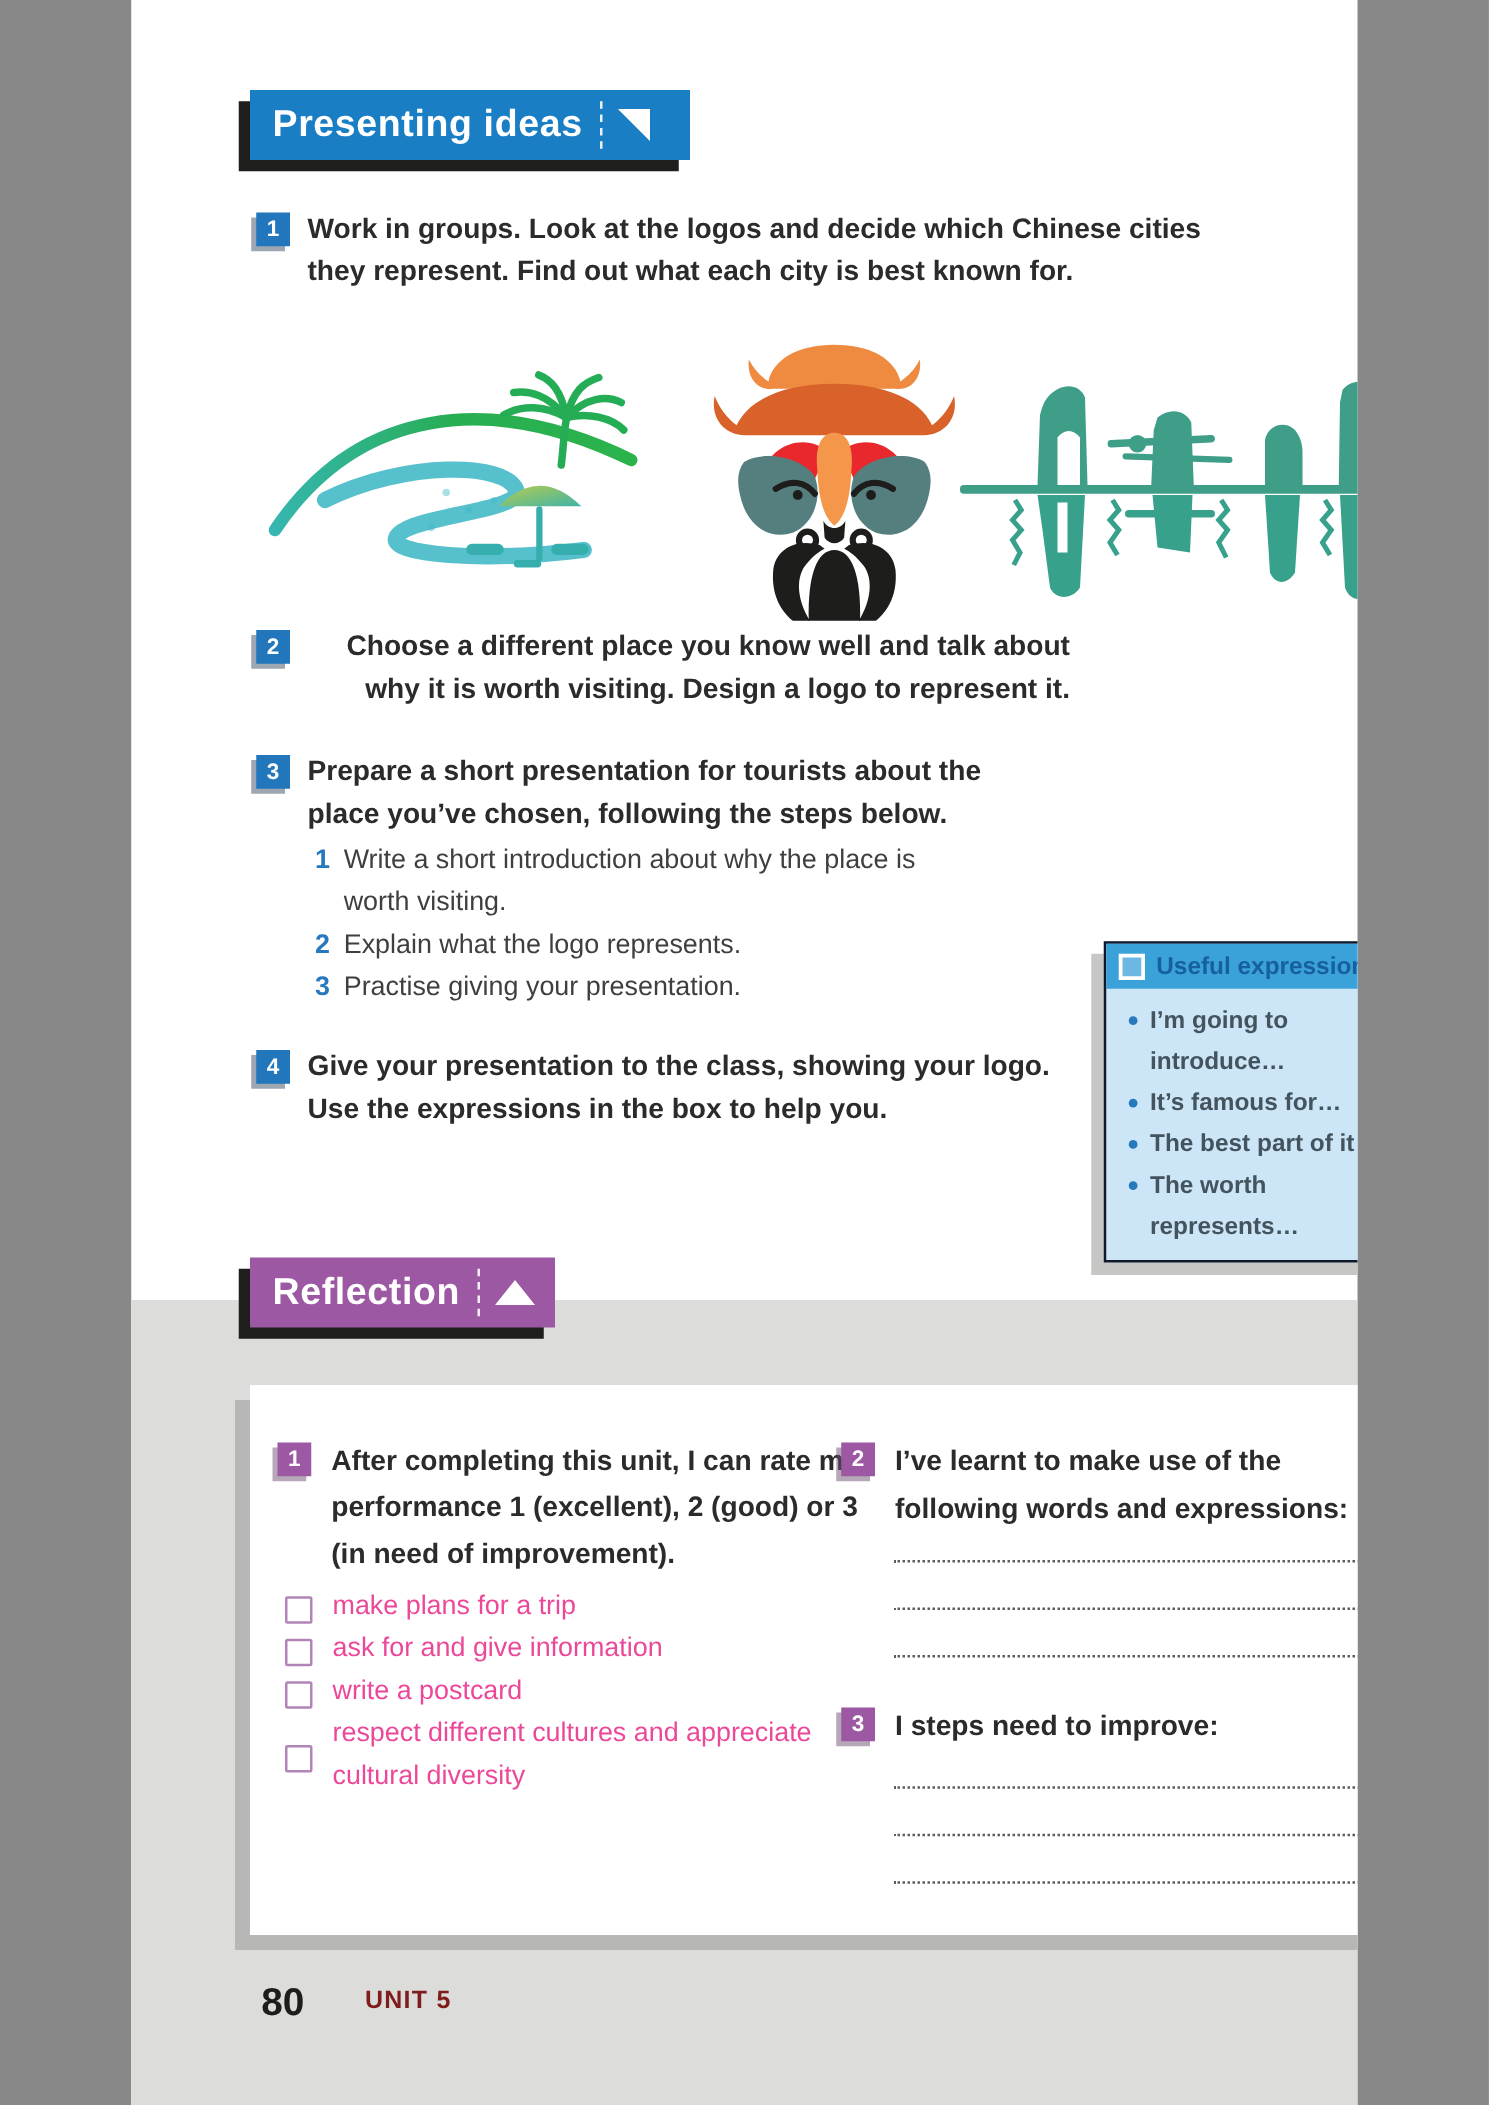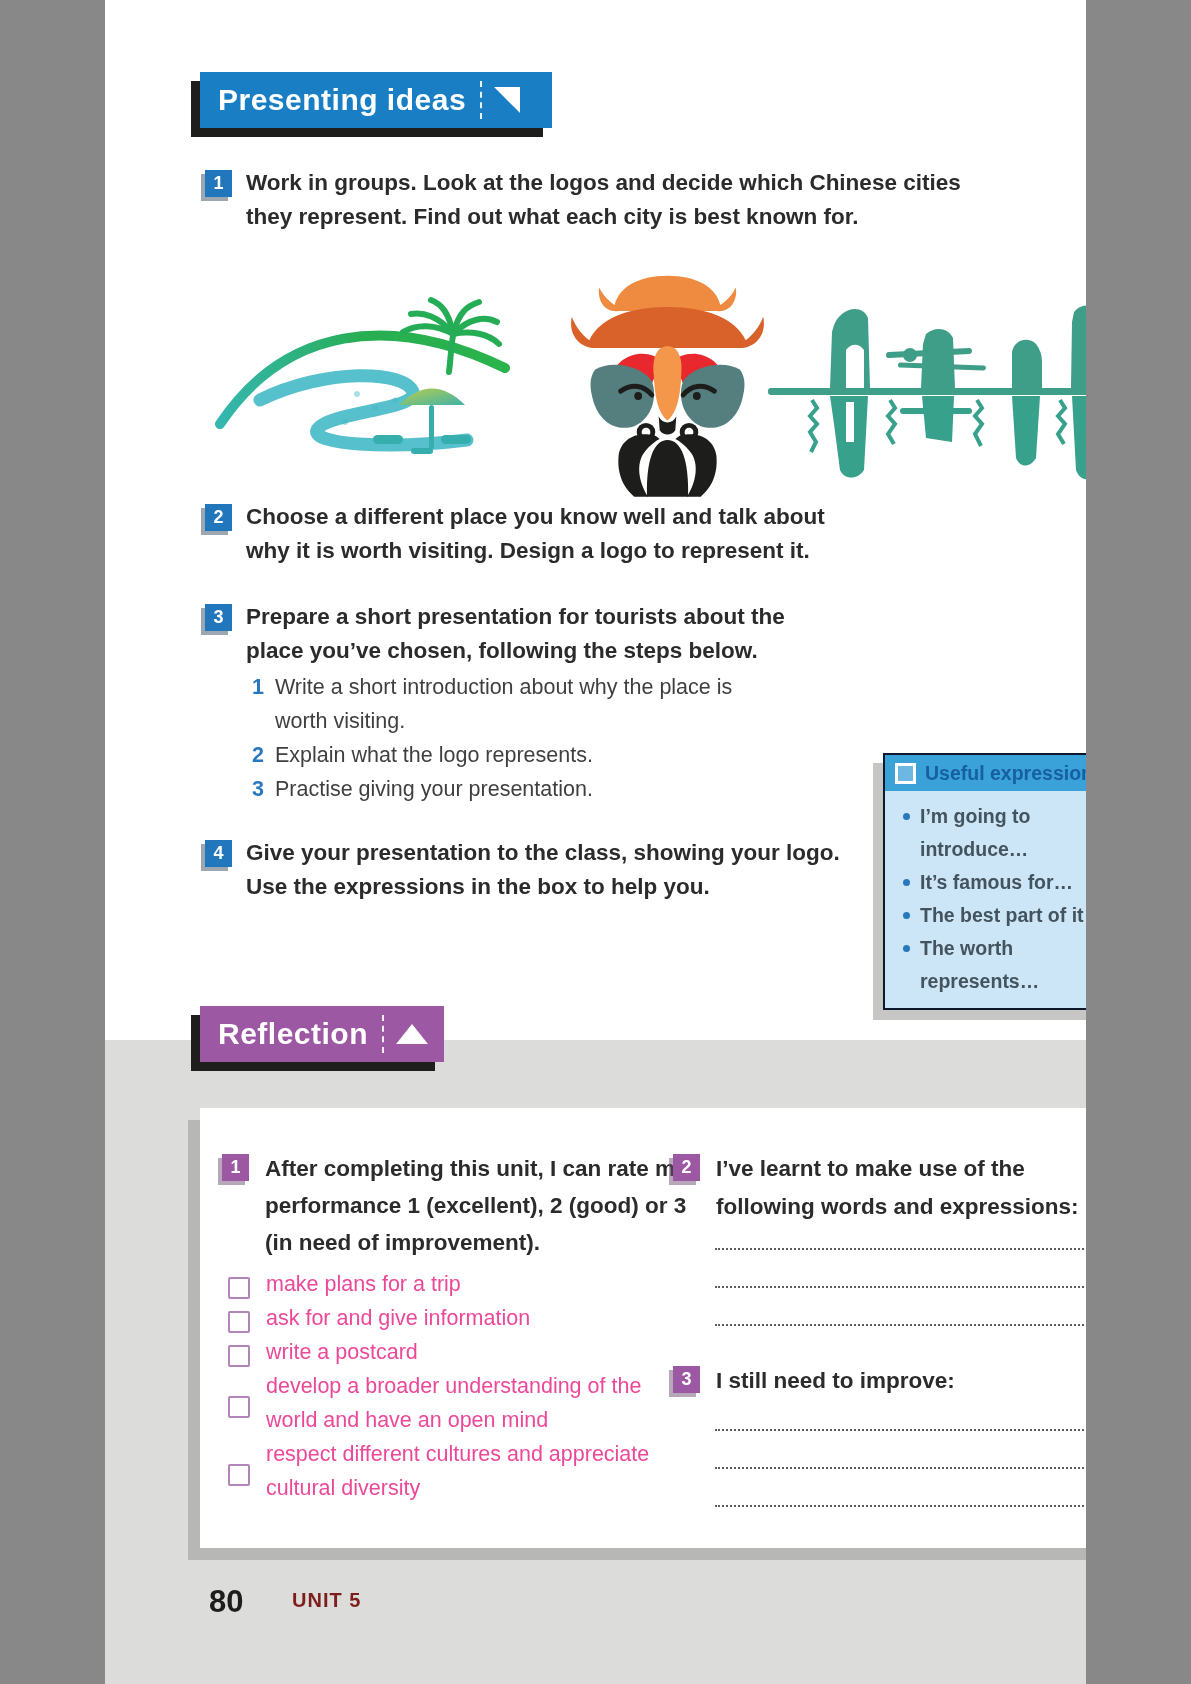--- a/index.html
+++ b/index.html
@@ -168,21 +168,21 @@
         <path d="M130,108 L135,116 L128,124 L135,132 L128,142 L134,152"></path>
         <path d="M217,108 L222,116 L215,124 L222,132 L215,142 L221,154"></path>
         <path d="M300,108 L305,116 L298,124 L305,132 L298,142 L304,152"></path>
         <path d="M368,108 L373,116 L366,124 L373,132 L366,142 L372,154 L367,164"></path>
       </g>
     </svg>
   </div>
 
   <div class="activity" style="left:100px;top:500px;">
     <span class="badge badge-blue">2</span>
-    <div class="act-text" style="width:610px;">Choose a different place you know well and talk about why it is worth visiting. Design a logo to represent it.</div>
+    <div class="act-text" style="width:610px;text-align:right;">Choose a different place you know well and talk about why it is worth visiting. Design a logo to represent it.</div>
   </div>
 
   <div class="activity" style="left:100px;top:600px;">
     <span class="badge badge-blue">3</span>
     <div>
       <div class="act-text" style="width:580px;">Prepare a short presentation for tourists about the place you’ve chosen, following the steps below.</div>
       <div class="steps" style="margin-left:20px;">
         <div class="step">
           <span class="step-num">1</span>
           <span style="width:500px;">Write a short introduction about why the place is worth visiting.</span>
@@ -250,42 +250,38 @@
         <div class="chk-row">
           <span class="chk-box"></span>
           <span class="chk-label">ask for and give information</span>
         </div>
         <div class="chk-row">
           <span class="chk-box"></span>
           <span class="chk-label">write a postcard</span>
         </div>
         <div class="chk-row">
           <span class="chk-box"></span>
-          <span class="chk-label">develop a broader understanding of the world and have an open mind</span>
-        </div>
-        <div class="chk-row">
-          <span class="chk-box"></span>
           <span class="chk-label">respect different cultures and appreciate cultural diversity</span>
         </div>
       </div>
     </div>
 
     <div class="col col-right">
       <div class="ref-item">
         <span class="badge badge-purple">2</span>
         <div class="ref-text" style="width:380px;line-height:38px;">I’ve learnt to make use of the following words and expressions:</div>
       </div>
       <div class="lines">
         <div class="write-line first"></div>
         <div class="write-line"></div>
         <div class="write-line"></div>
       </div>
       <div class="ref-item second">
         <span class="badge badge-purple">3</span>
-        <div class="ref-text">I still need to improve:</div>
+        <div class="ref-text">I steps need to improve:</div>
       </div>
       <div class="lines">
         <div class="write-line first-b"></div>
         <div class="write-line"></div>
         <div class="write-line"></div>
       </div>
     </div>
   </div>
 
   <div class="page-num">80</div>

